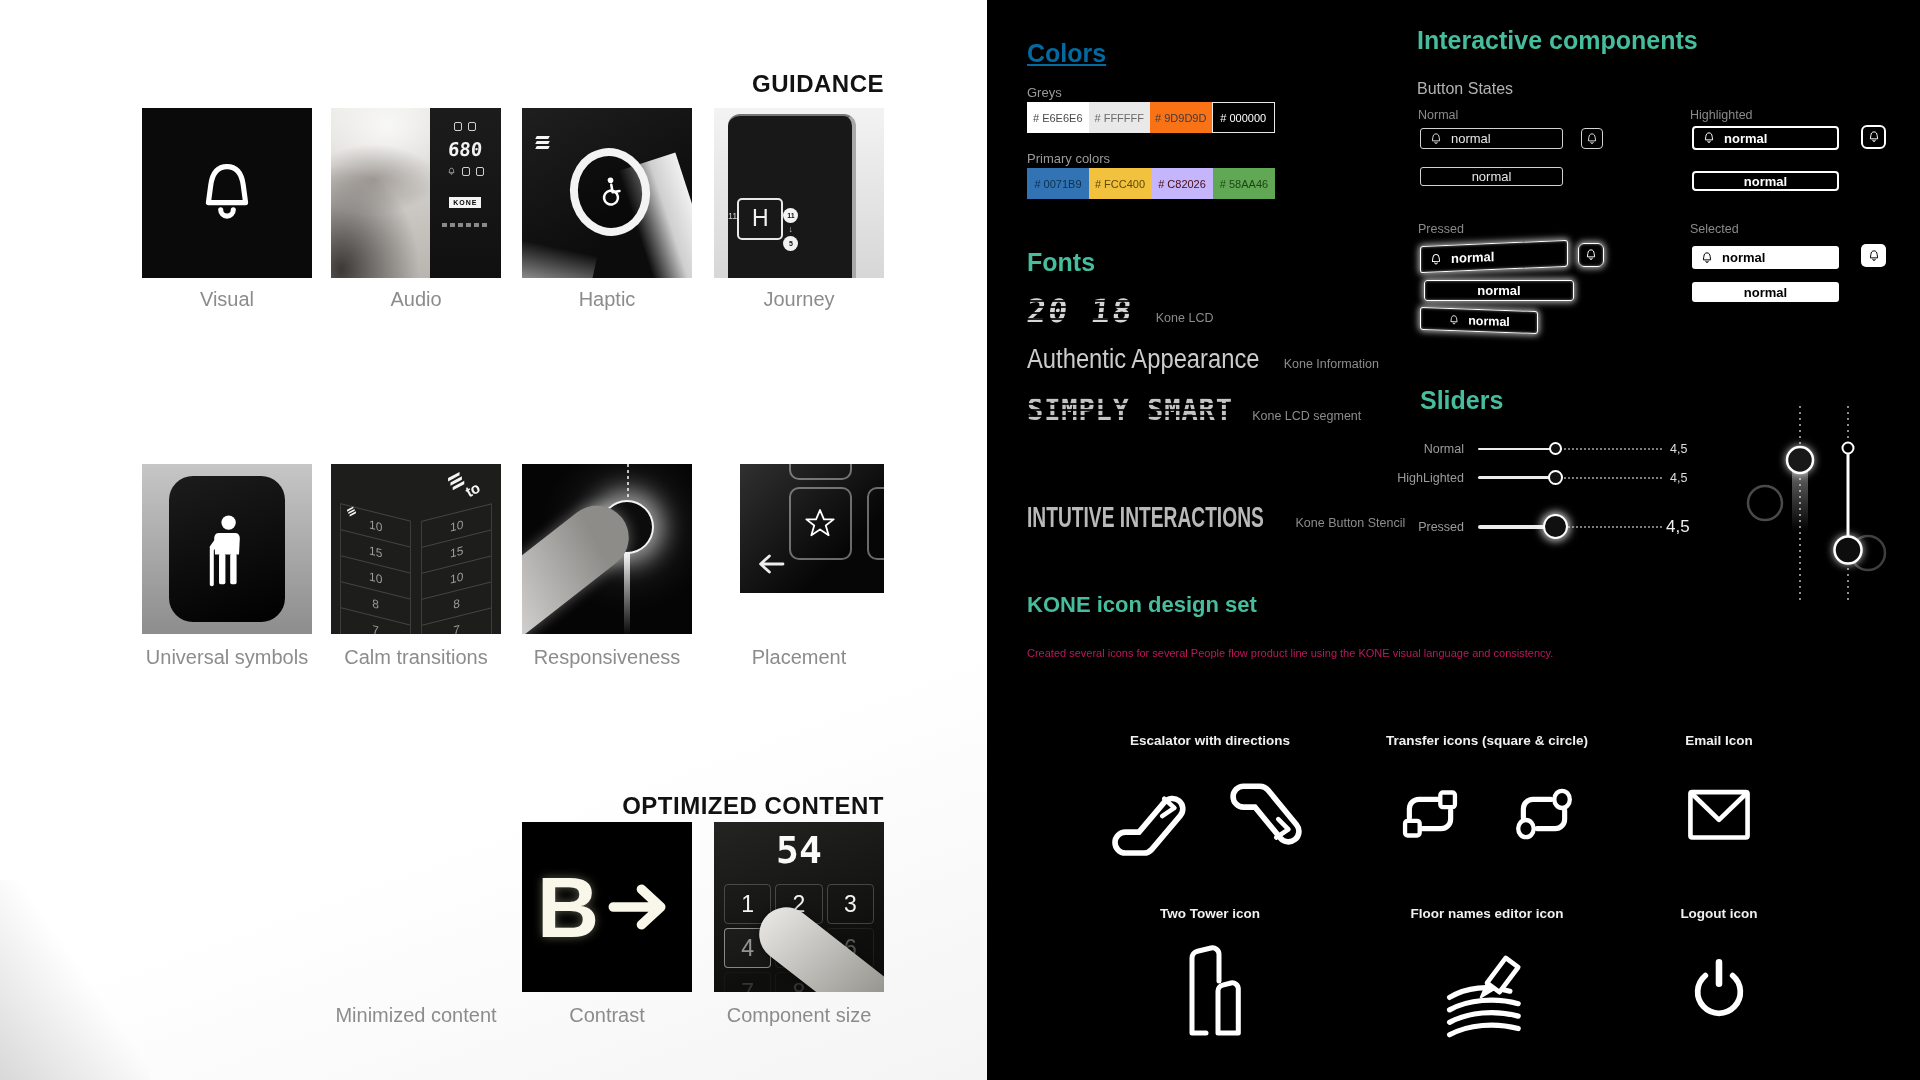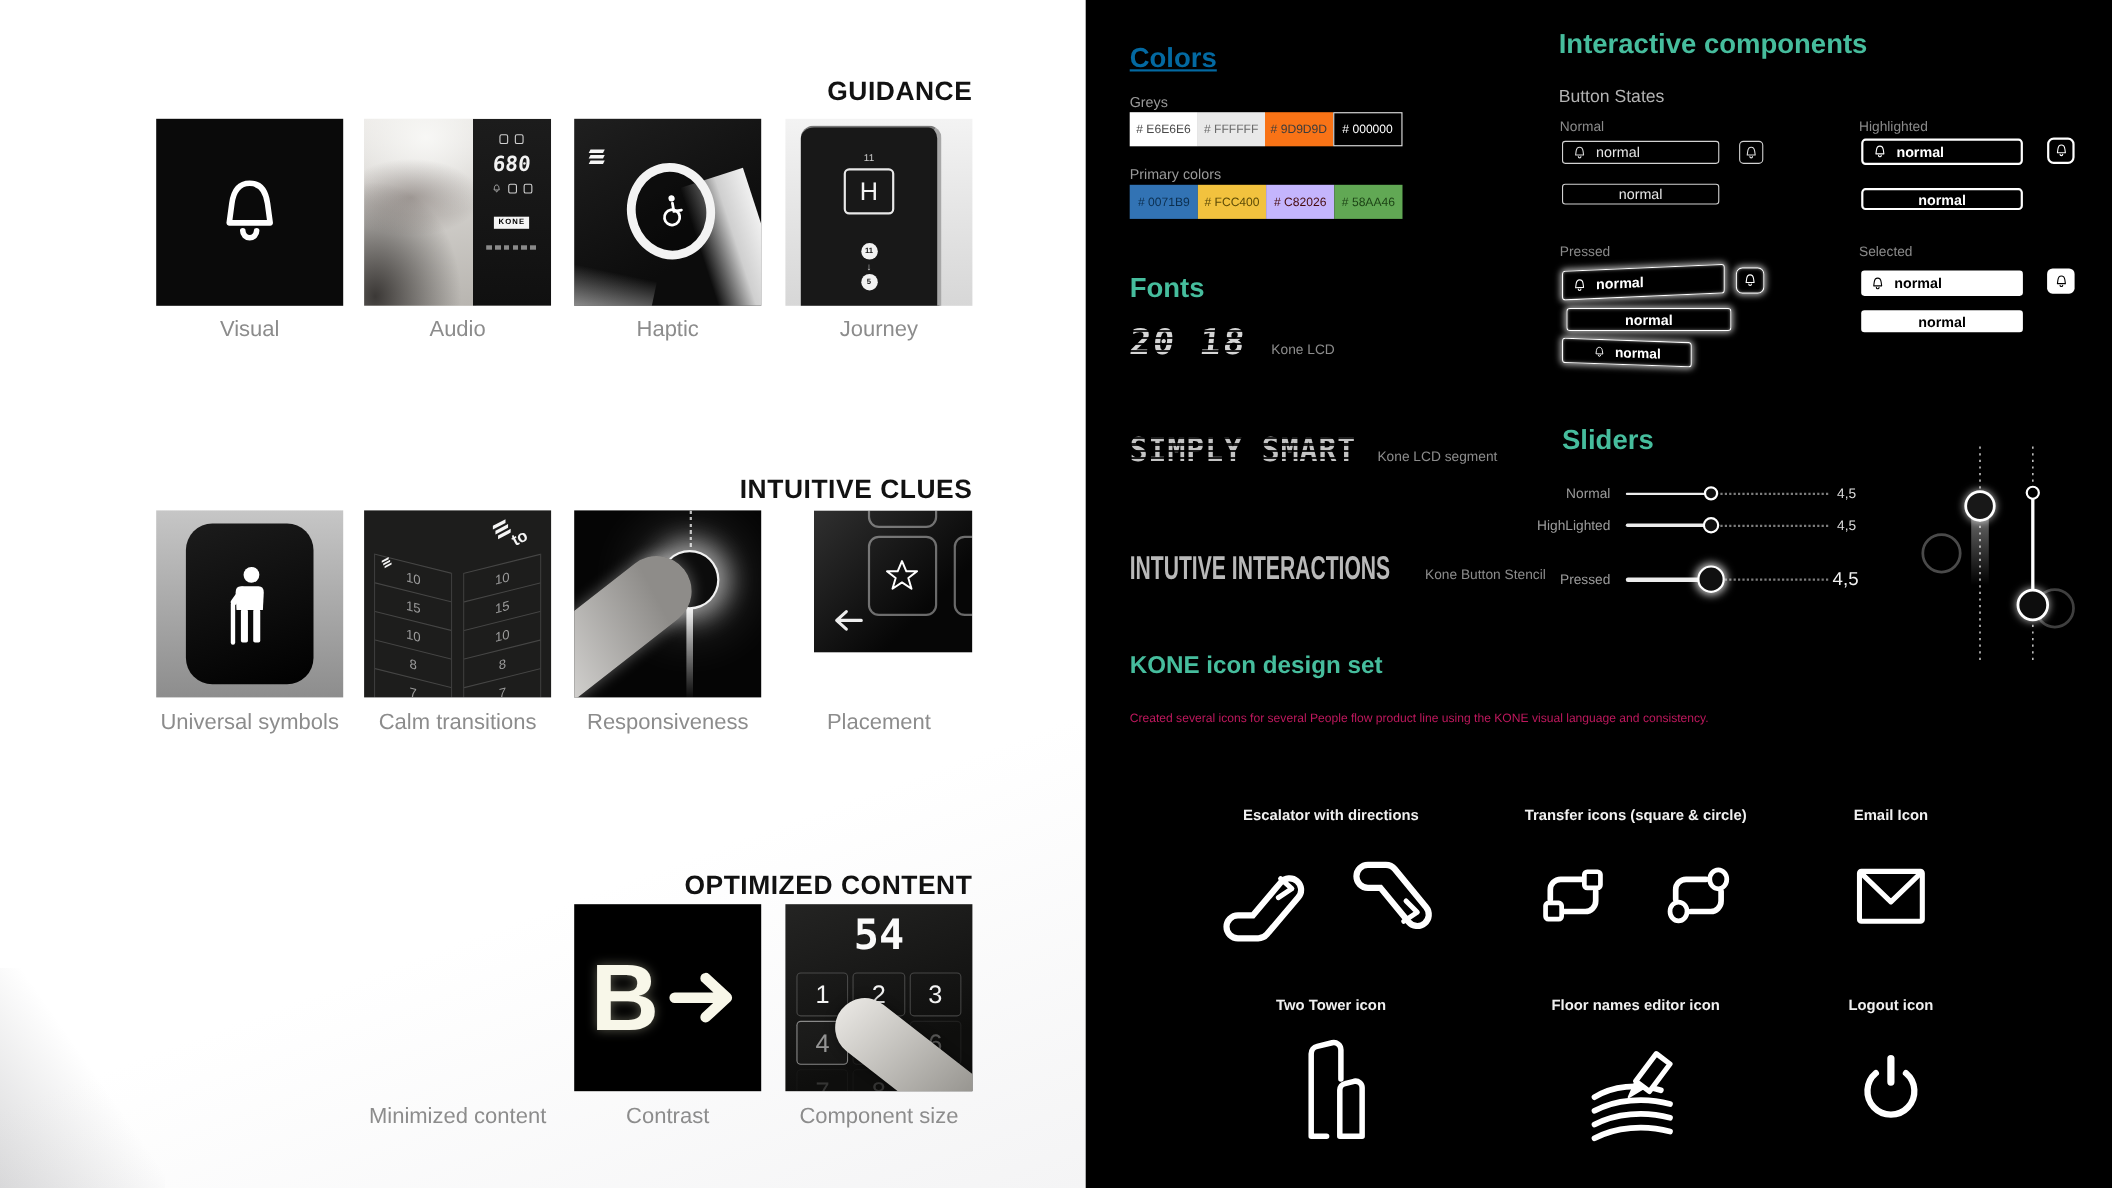--- a/index.html
+++ b/index.html
@@ -40,21 +40,21 @@
   .t-haptic .edge { position:absolute; right:-8px; bottom:-30px; width:60px; height:150px; transform:rotate(-18deg);
     background:linear-gradient(90deg, rgba(200,200,200,0), #cfcfcf 55%, #f0f0f0); }
   .t-haptic .wedge { position:absolute; left:-20px; bottom:-28px; width:90px; height:60px; transform:rotate(12deg);
     background:linear-gradient(0deg,#d8d8d8,rgba(216,216,216,0)); }
   .t-haptic .ring { position:absolute; left:48px; top:40px; width:80px; height:88px; border:8px solid #f3f3f3; border-radius:50%;
     transform:rotate(-10deg); display:flex; align-items:center; justify-content:center; background:rgba(0,0,0,.35); }
   
   .t-journey { background:linear-gradient(180deg,#f3f3f3,#d7d7d7); }
   .t-journey .phone { position:absolute; left:14px; top:6px; width:128px; height:180px; background:#181818;
     border-radius:12px; border-right:4px solid #a8a8a8; border-top:2px solid #777;
-    display:flex; flex-direction:column; align-items:center; padding-top:22px; }
+    display:flex; flex-direction:row; align-items:center; padding-top:22px; }
   .t-journey .floor-top { font-size:9px; color:#cfcfcf; }
   .t-journey .hbox { width:46px; height:42px; border:2px solid #e8e8e8; border-radius:5px; margin-top:5px;
     display:flex; align-items:center; justify-content:center; font-size:23px; color:#f2f2f2; font-weight:400; }
   .t-journey .chip { width:15px; height:15px; border-radius:50%; background:#f2f2f2; color:#111; font-size:7px; font-weight:bold;
     display:flex; align-items:center; justify-content:center; }
   .t-journey .jarrow { color:#cfcfcf; font-size:9px; line-height:9px; margin:2px 0; }
   .t-journey .trip { margin-top:26px; display:flex; flex-direction:column; align-items:center; }
   
   .t-universal { background:linear-gradient(180deg,#c6c6c6,#8d8d8d); display:flex; align-items:center; justify-content:center; }
   .t-universal .blackbox { width:116px; height:146px; border-radius:24px; background:linear-gradient(160deg,#1c1c1c,#000);
@@ -176,21 +176,20 @@
     </symbol>
   </defs>
 </svg>
 
 <div class="stage">
 
   <div class="left-panel">
     <div class="corner-shade"></div>
 
     <div class="sec-heading" style="top:30px">GUIDANCE</div>
-    <div class="sec-heading" style="top:392px">INTUITIVE CLUES</div>
     <div class="sec-heading" style="top:752px">OPTIMIZED CONTENT</div>
 
     <div class="tile t-visual" style="left:142px;top:108px">
       <svg class="bell" style="width:72px;height:76px;color:#fff">
           <use href="#i-bell"></use>
         </svg>
     </div>
     <div class="tile t-audio" style="left:331px;top:108px">
       <div class="photo"></div>
       <div class="device">
@@ -355,20 +354,24 @@
     <div class="swatch" style="background: rgb(242, 194, 62); color: rgb(93, 75, 6);"># FCC400</div>
     <div class="swatch" style="background: #c4b5fd; color: rgb(70, 11, 14);"># C82026</div>
     <div class="swatch" style="background: rgb(97, 168, 84); color: rgb(29, 68, 22);"># 58AA46</div>
   </div>
 
   <div class="abs teal-h" style="left: 1027px; top: 248px; color: rgb(70, 189, 157);">Fonts</div>
   <div class="font-sample" style="left:1027px;top:292px">
     <span class="fs-lcd">20 18</span>
     <span class="fs-label" style="margin-left:18px">Kone LCD</span>
   </div>
+  <div class="font-sample" style="left:1027px;top:344px">
+    <span class="fs-info">Authentic Appearance</span>
+    <span class="fs-label" style="margin-left:-12px">Kone Information</span>
+  </div>
   <div class="font-sample" style="left:1027px;top:392px">
     <span class="fs-seg">SIMPLY SMART</span>
     <span class="fs-label" style="margin-left:-8px">Kone LCD segment</span>
   </div>
   <div class="font-sample" style="left:1027px;top:500px">
     <span class="fs-cond">INTUTIVE INTERACTIONS</span>
     <span class="fs-label" style="margin-left:-106px">Kone Button Stencil</span>
   </div>
 
   <div class="abs teal-h" style="left: 1417px; top: 26px; color: rgb(70, 189, 157);">Interactive components</div>

